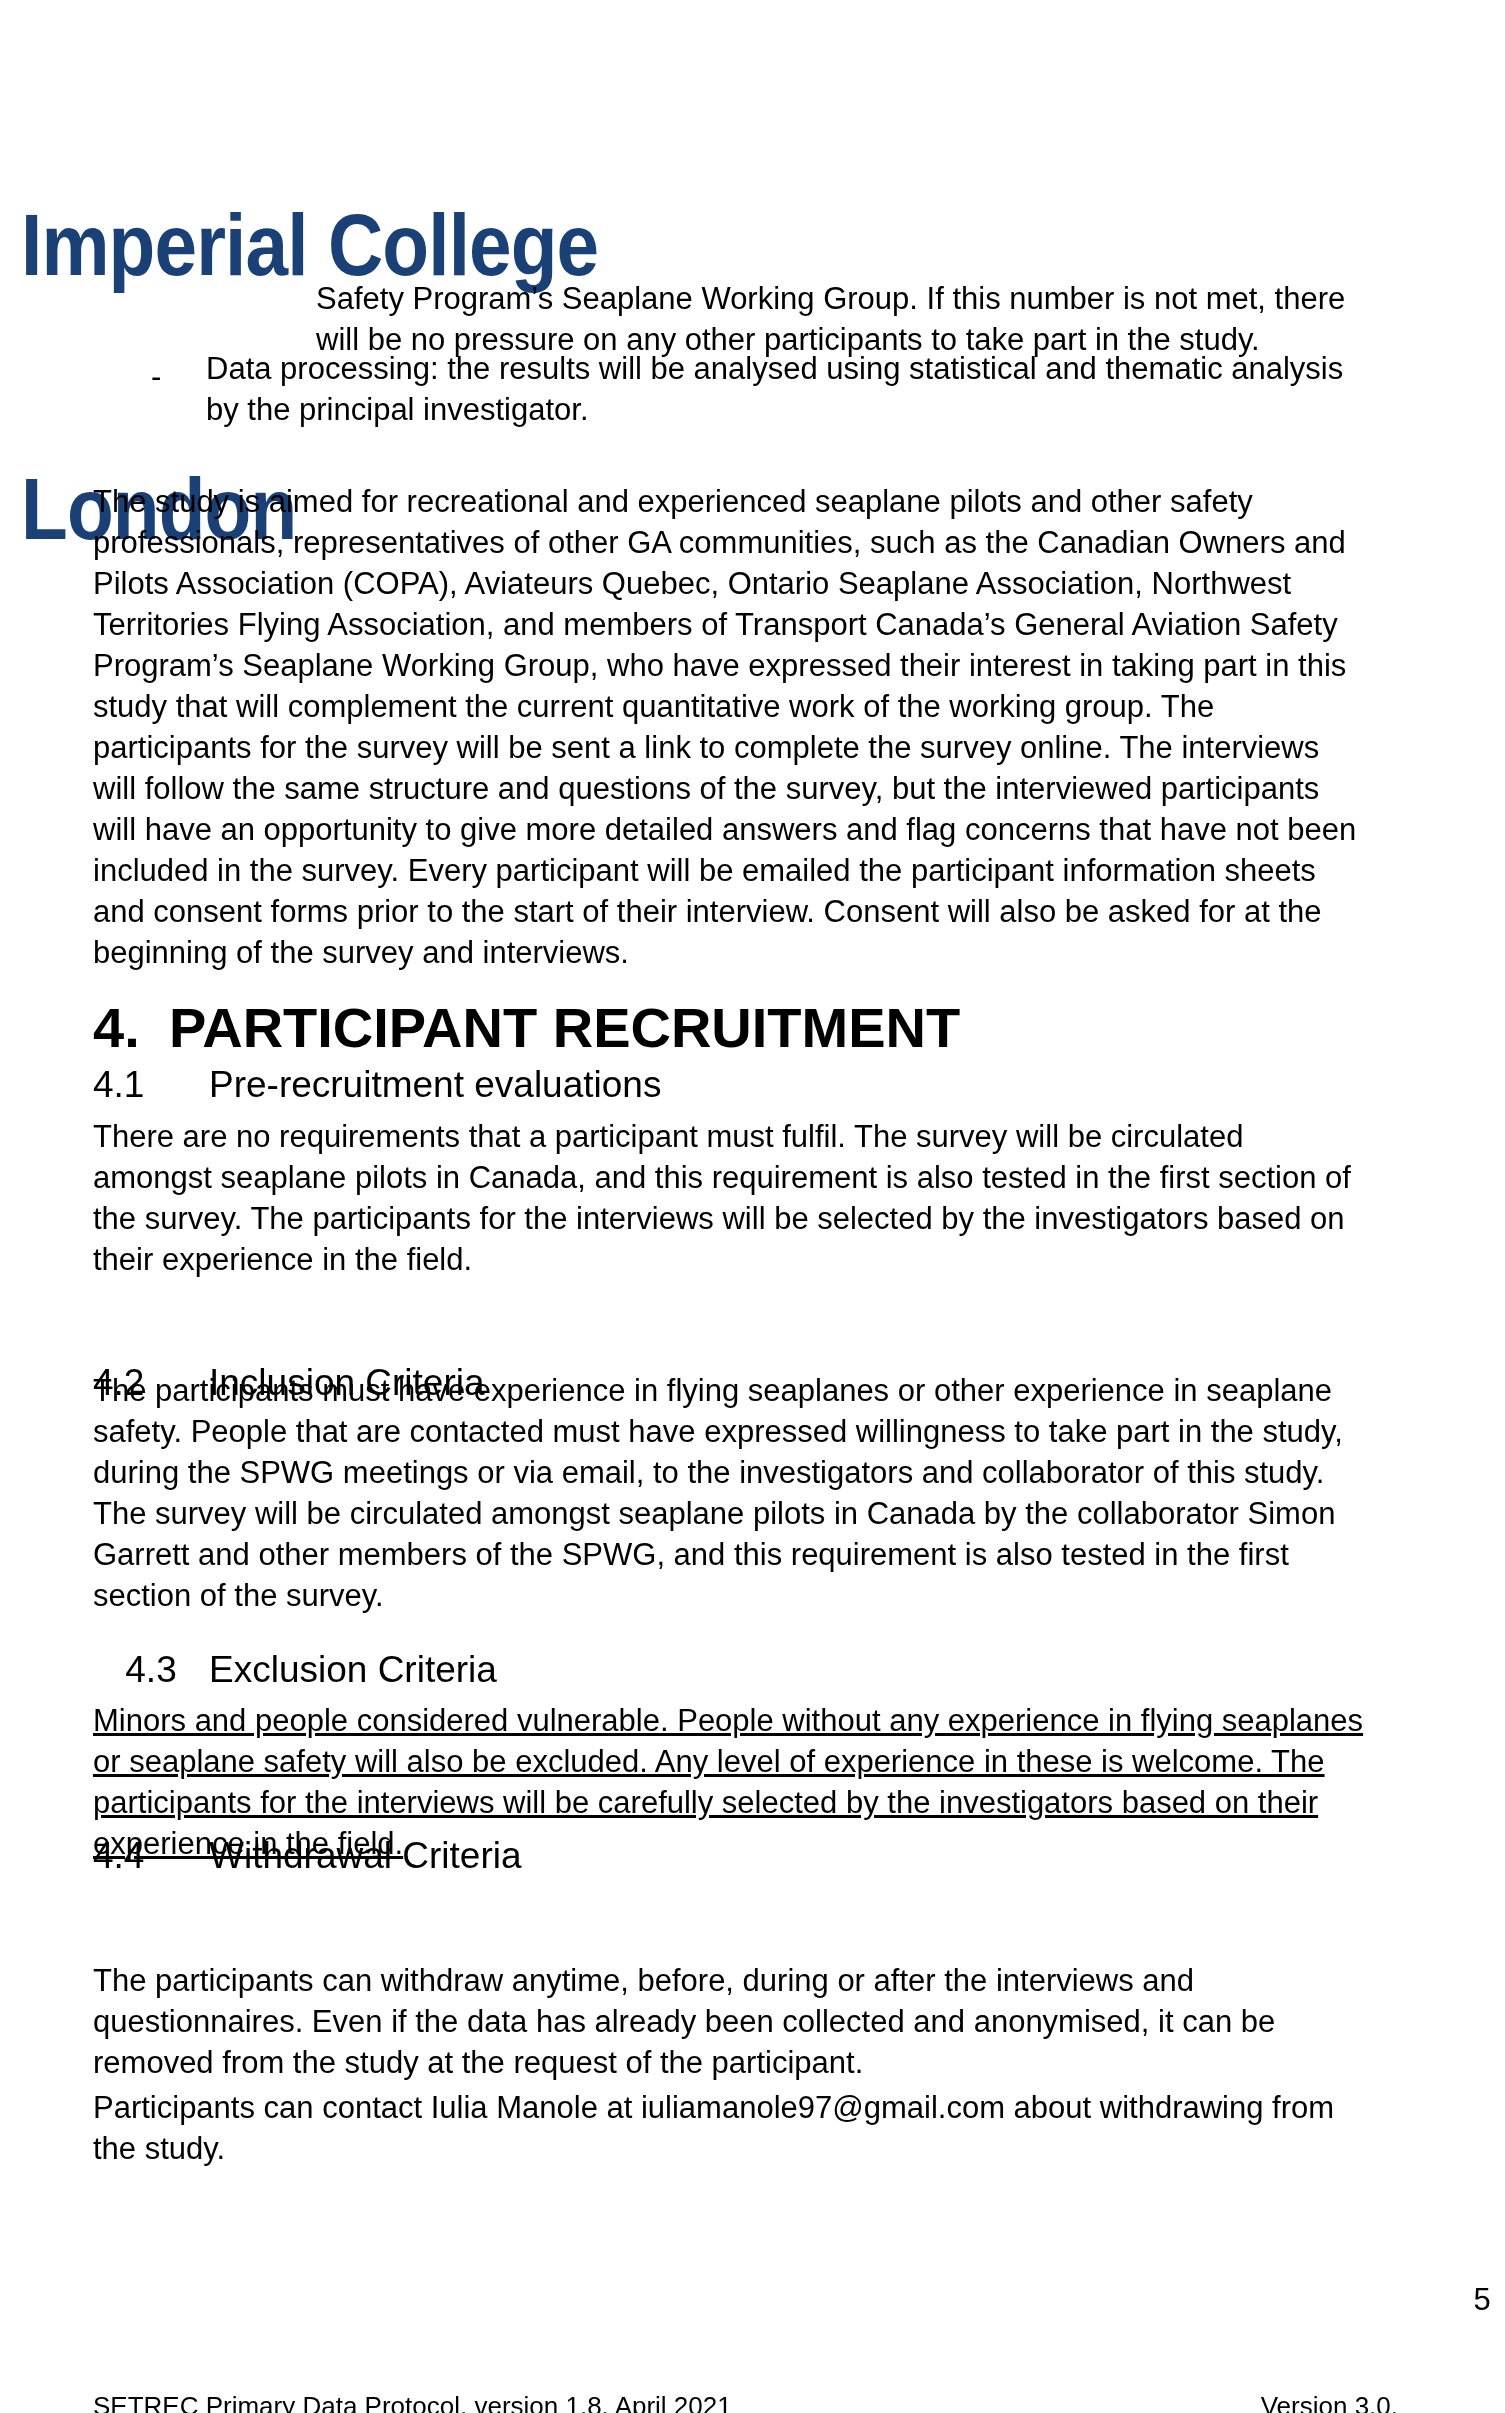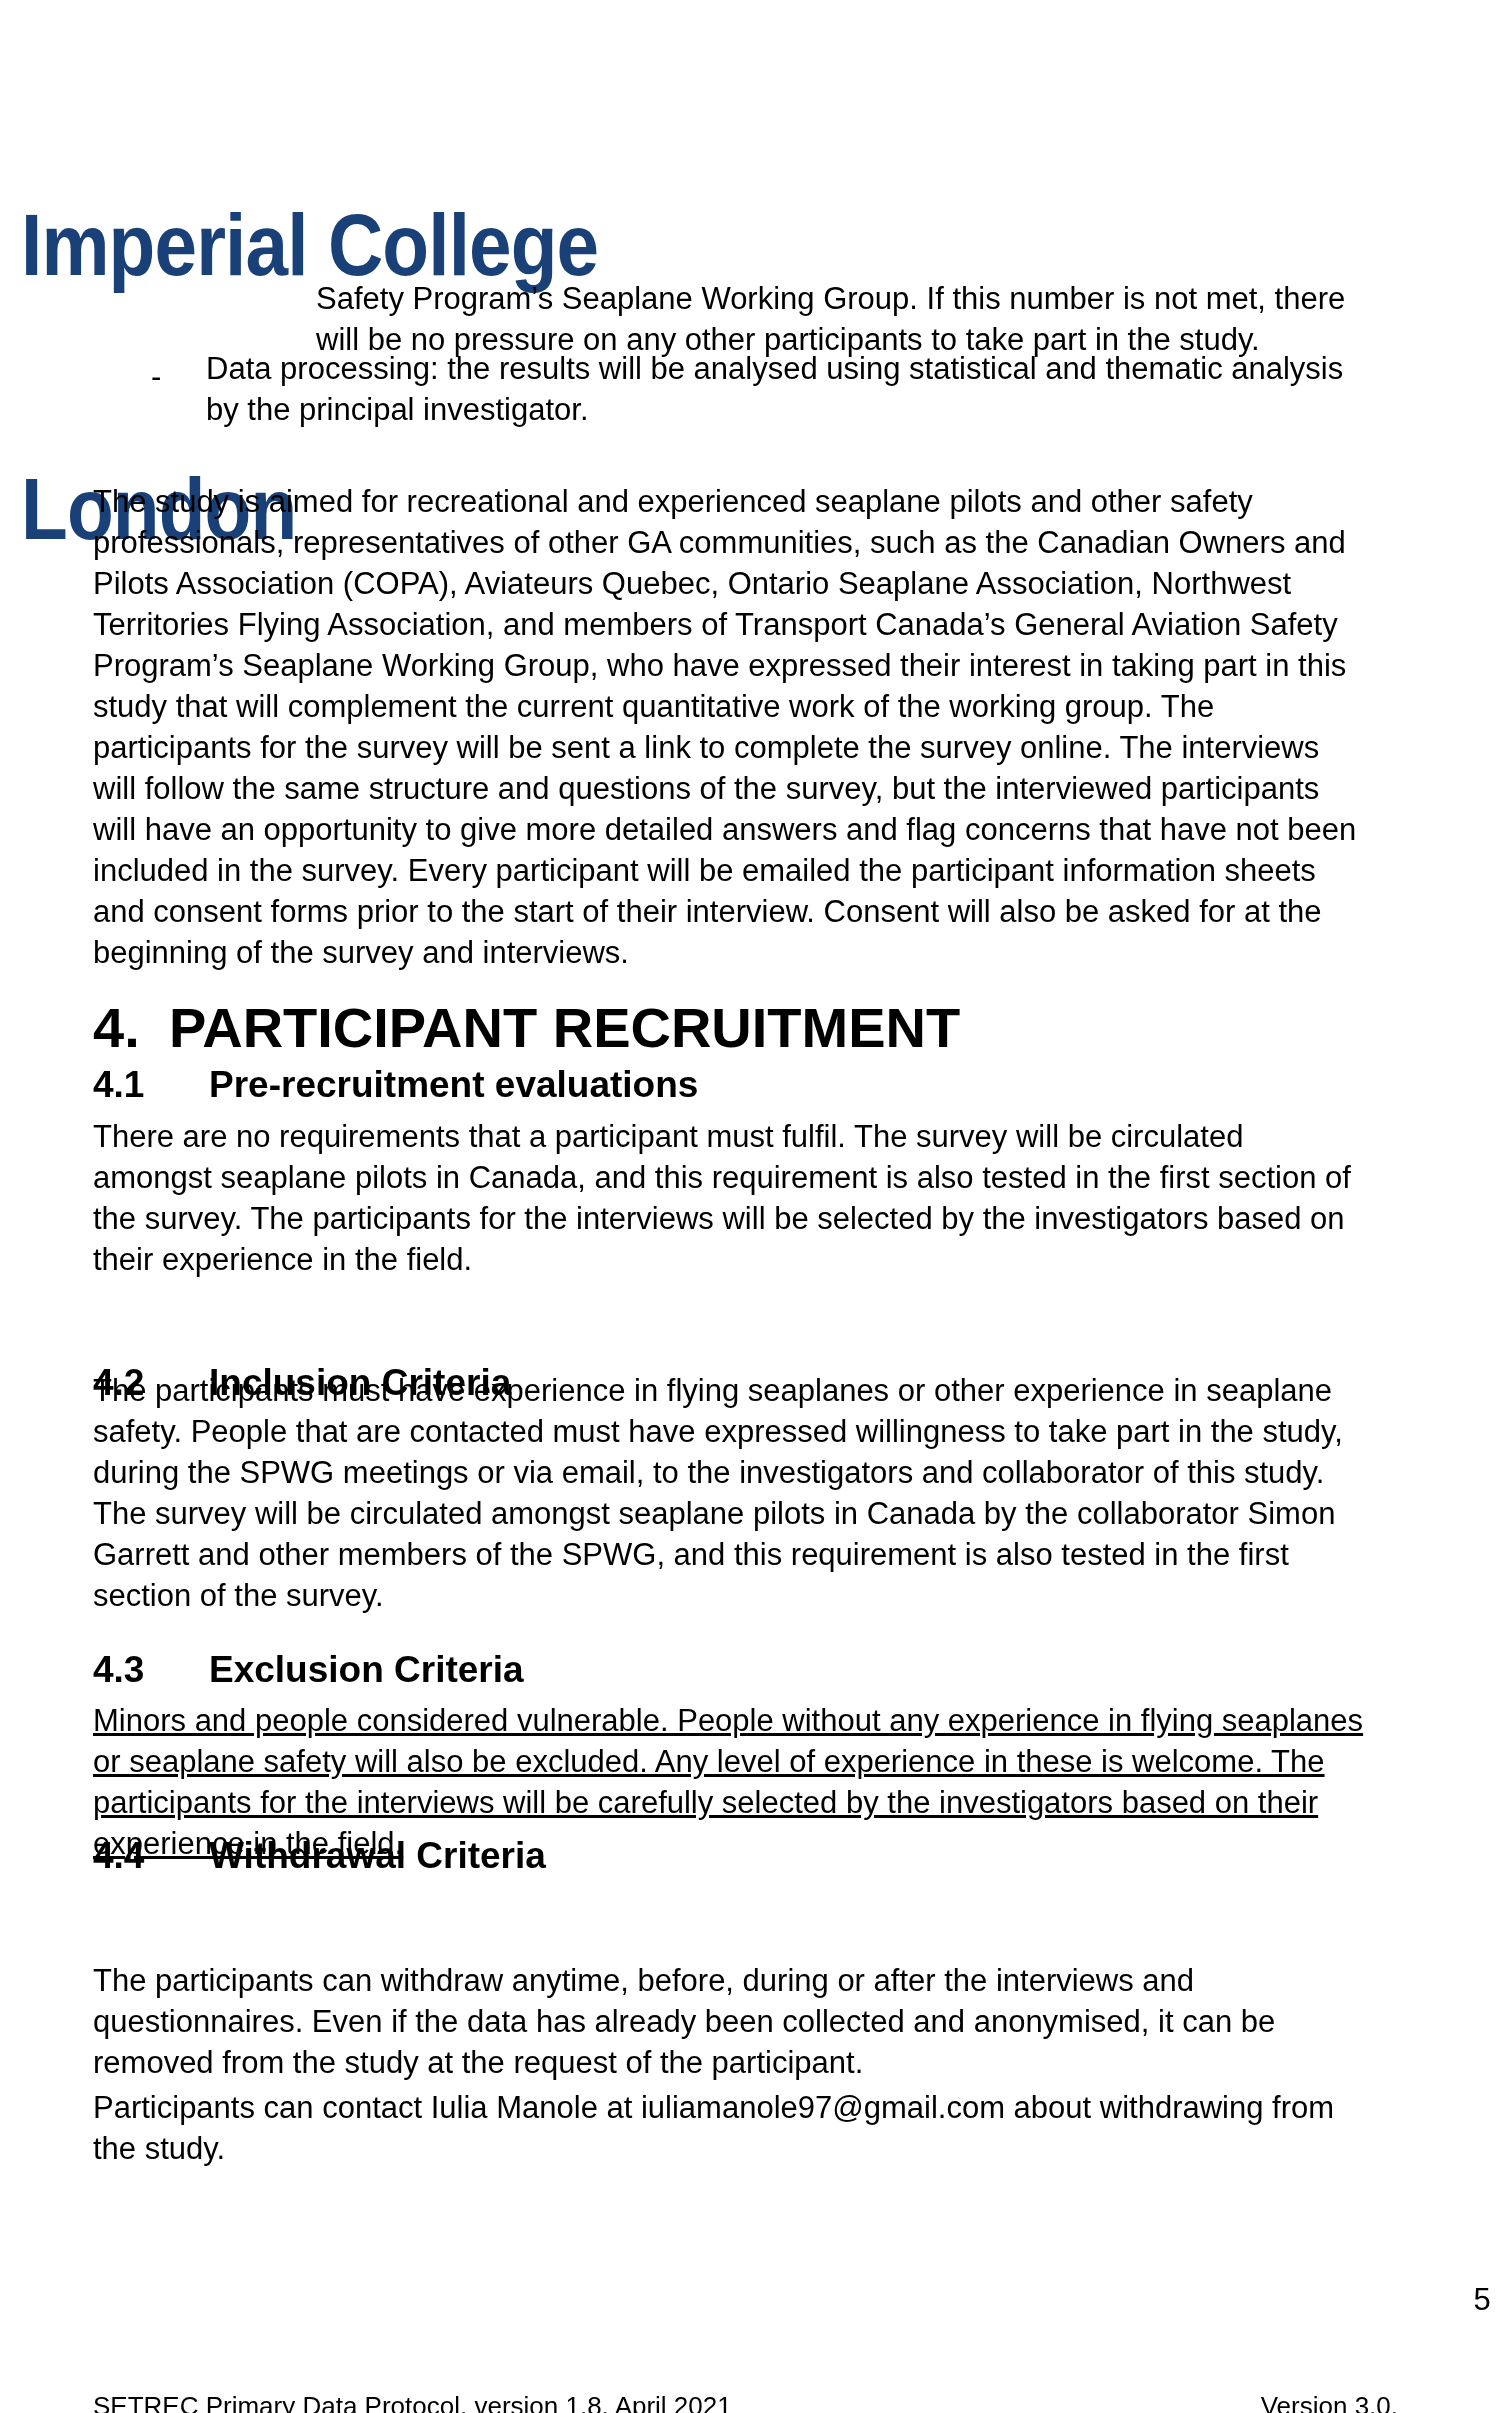--- a/index.html
+++ b/index.html
@@ -49,29 +49,29 @@
     font-weight: 700;
     font-size: 56px;
     line-height: 49px;
     white-space: pre;
   }
   #h1-4 { top: 1003px; }
   .h1num { display: inline-block; width: 76px; }
 
   .h2 {
     left: 93px;
-    font-weight: 700;
+    font-weight: 400;
     font-size: 37px;
     line-height: 41px;
     white-space: pre;
   }
   .h2num { display: inline-block; width: 116px; }
   #h2-41 { top: 1064px; }
   #h2-42 { top: 1323px; margin-top: 39px; }
-  #h2-43 { top: 1649px; }
+  #h2-43 { top: 1649px; text-align: center; }
   #h2-44 { top: 1835px; }
 
   #p-41 { left: 93px; top: 1116px; }
   #p-42 { left: 93px; top: 1370px; }
   #p-43 { left: 93px; top: 1700px; text-decoration: underline; }
   #p-441 { left: 93px; top: 1960px; }
   #p-442 { left: 93px; top: 2087px; }
 
   
   .footer-text {

